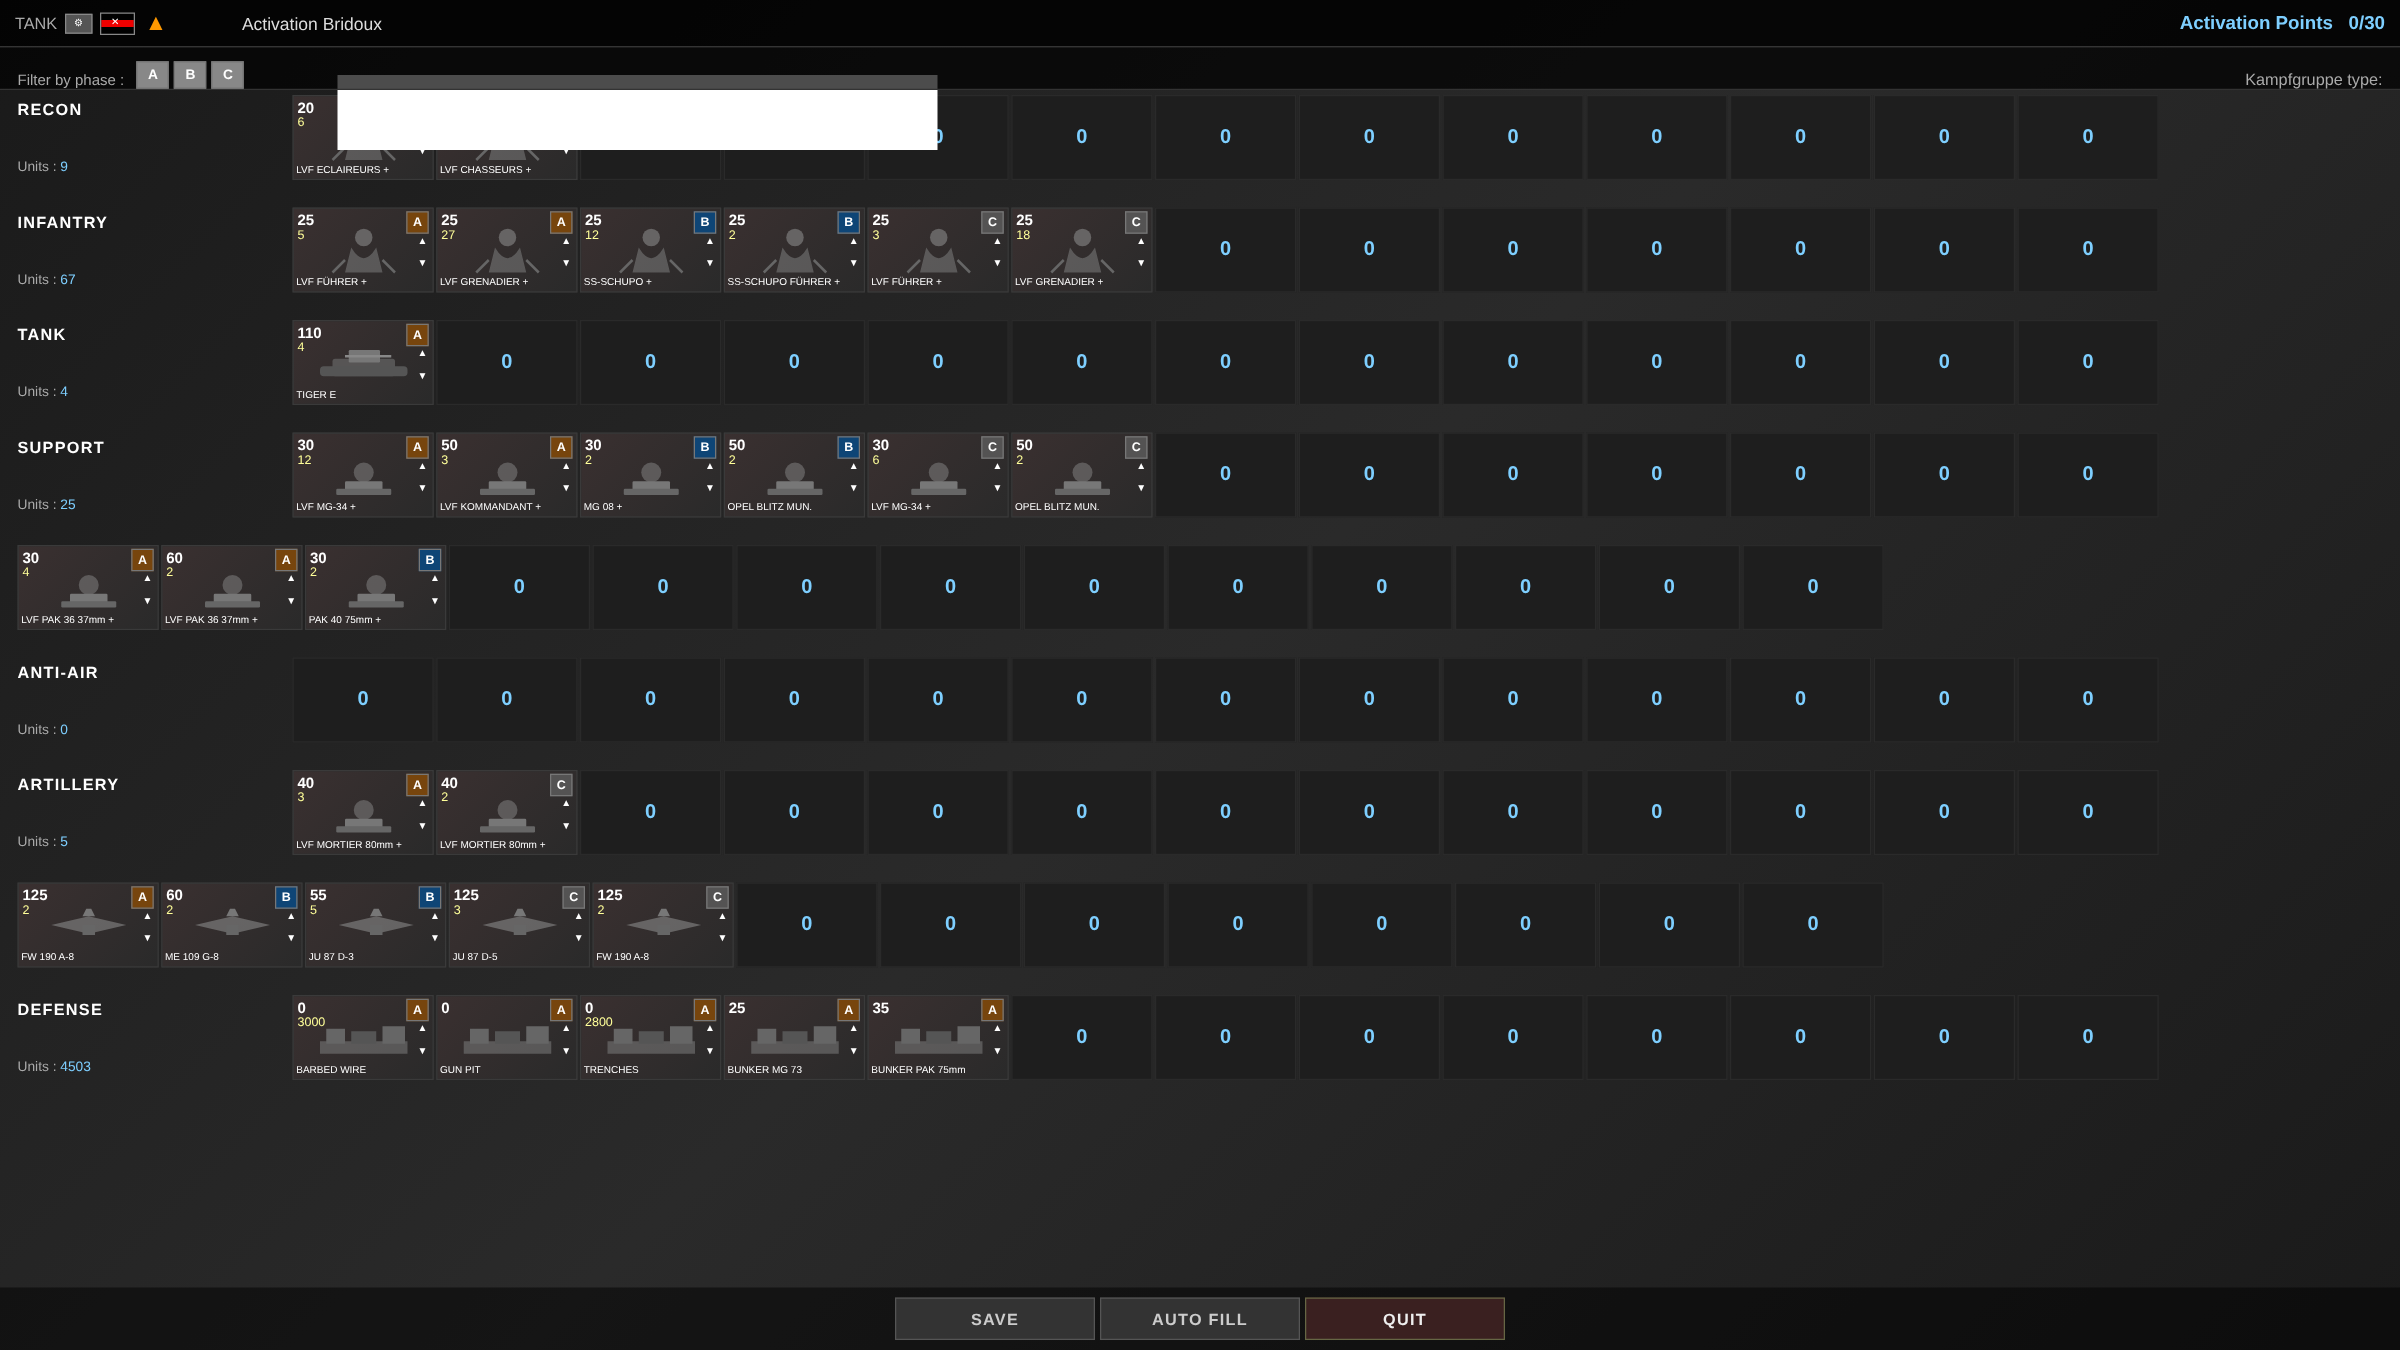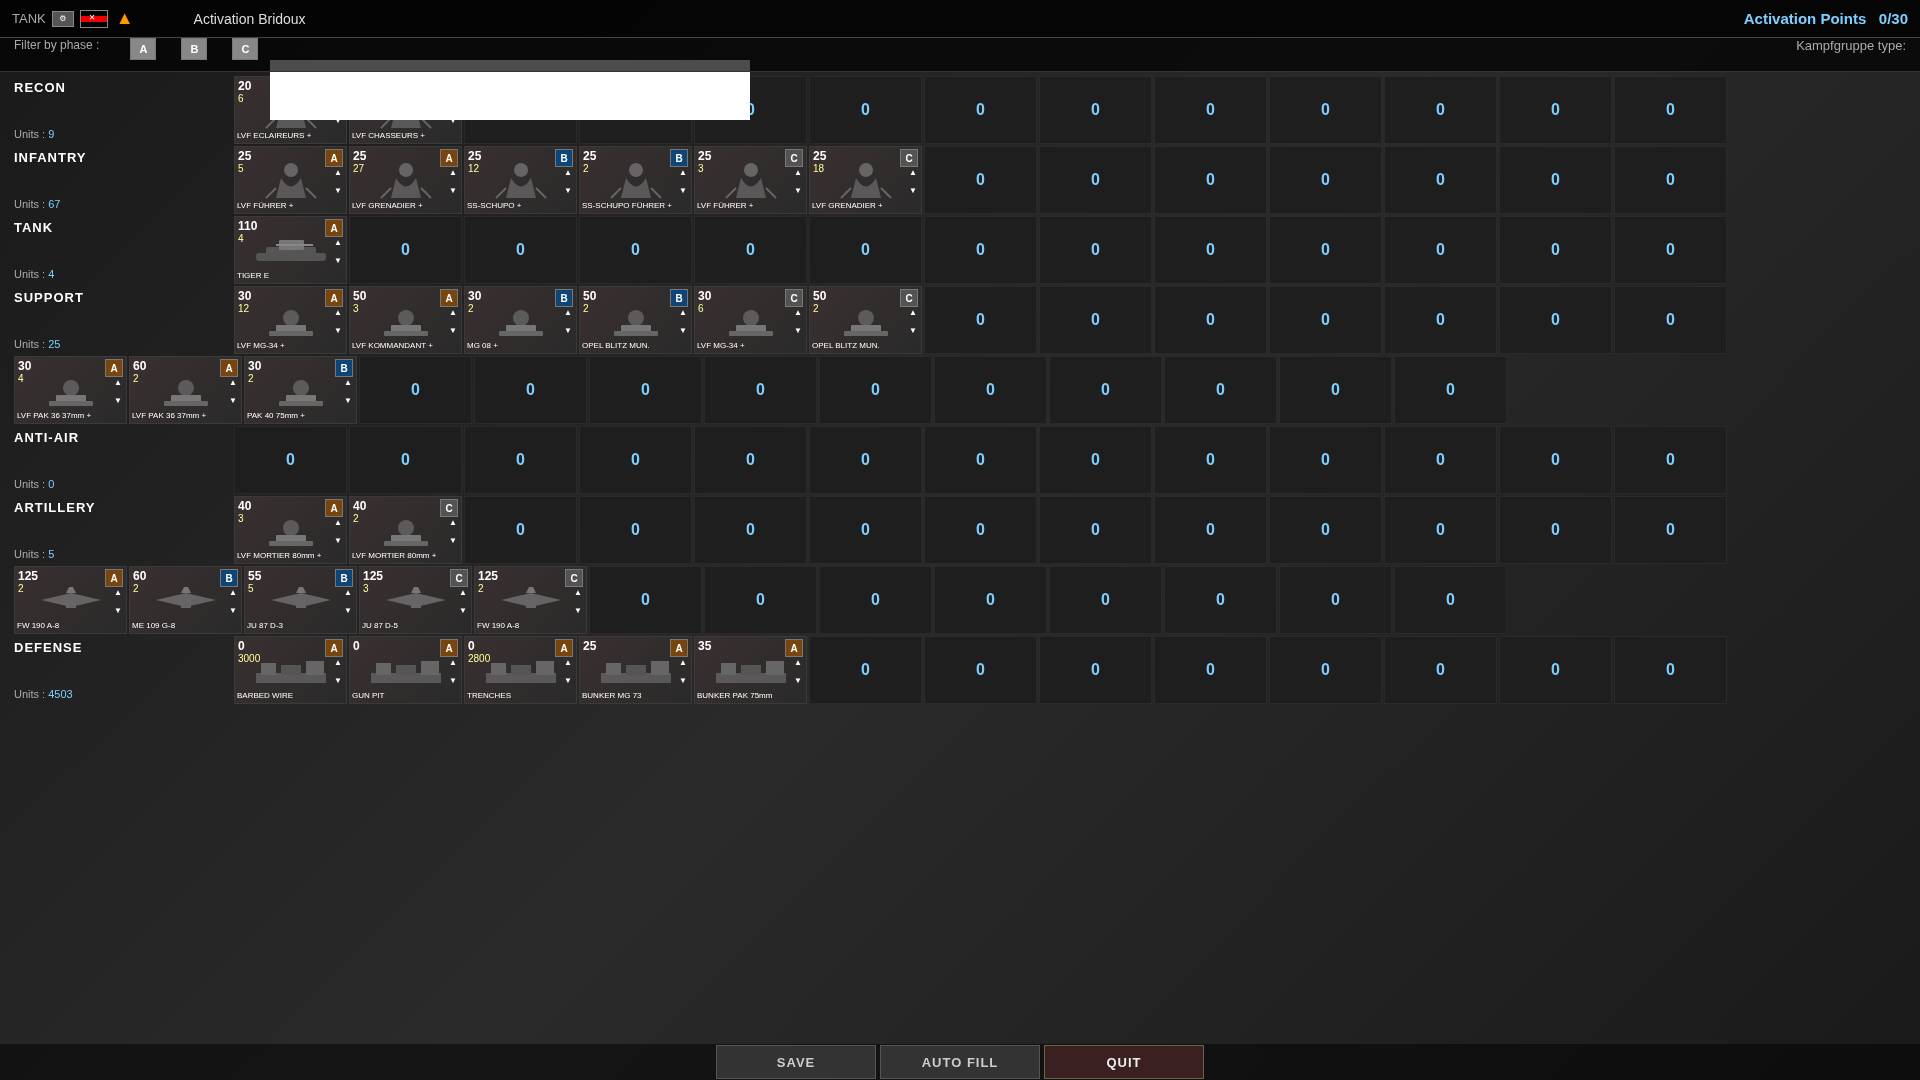--- a/index.html
+++ b/index.html
@@ -75,26 +75,25 @@
       color: #7ecfff;
       font-size: 15px;
       font-weight: bold;
     }
 
     
     .filter-bar {
       position: relative;
       z-index: 10;
       display: flex;
-      align-items: flex-start;
+      align-items: flex-end;
       background: rgba(0,0,0,0.7);
       height: 34px;
       padding: 0 14px;
       border-bottom: 1px solid #333;
-      gap: 21px;
     }
     .filter-label {
       color: #aaa;
       font-size: 12px;
       margin-right: 10px;
     }
     .filter-btn {
       width: 26px; height: 22px;
       background: #555;
       border: 1px solid #777;
@@ -121,20 +120,21 @@
       display: flex;
       flex-direction: column;
       padding: 0;
     }
 
     
     .grid-container {
       display: flex;
       flex-direction: column;
       padding: 4px 14px;
+      gap: 20px;
     }
 
     .grid-row {
       display: flex;
       align-items: stretch;
       margin-bottom: 2px;
       min-height: 68px;
     }
 
     .row-label {
@@ -250,21 +250,21 @@
 
     
     .phase-a { background: rgba(150,80,0,0.7) !important; }
     .phase-b { background: rgba(0,80,150,0.7) !important; }
     .phase-c { background: rgba(100,100,100,0.7) !important; }
 
     
     .bottom-bar {
       position: absolute;
       bottom: 0; left: 0; right: 0;
-      height: 36px;
+      height: 50px;
       display: flex;
       align-items: center;
       justify-content: center;
       gap: 4px;
       background: rgba(0,0,0,0.5);
       z-index: 20;
     }
     .bottom-btn {
       width: 160px; height: 34px;
       background: #333;

